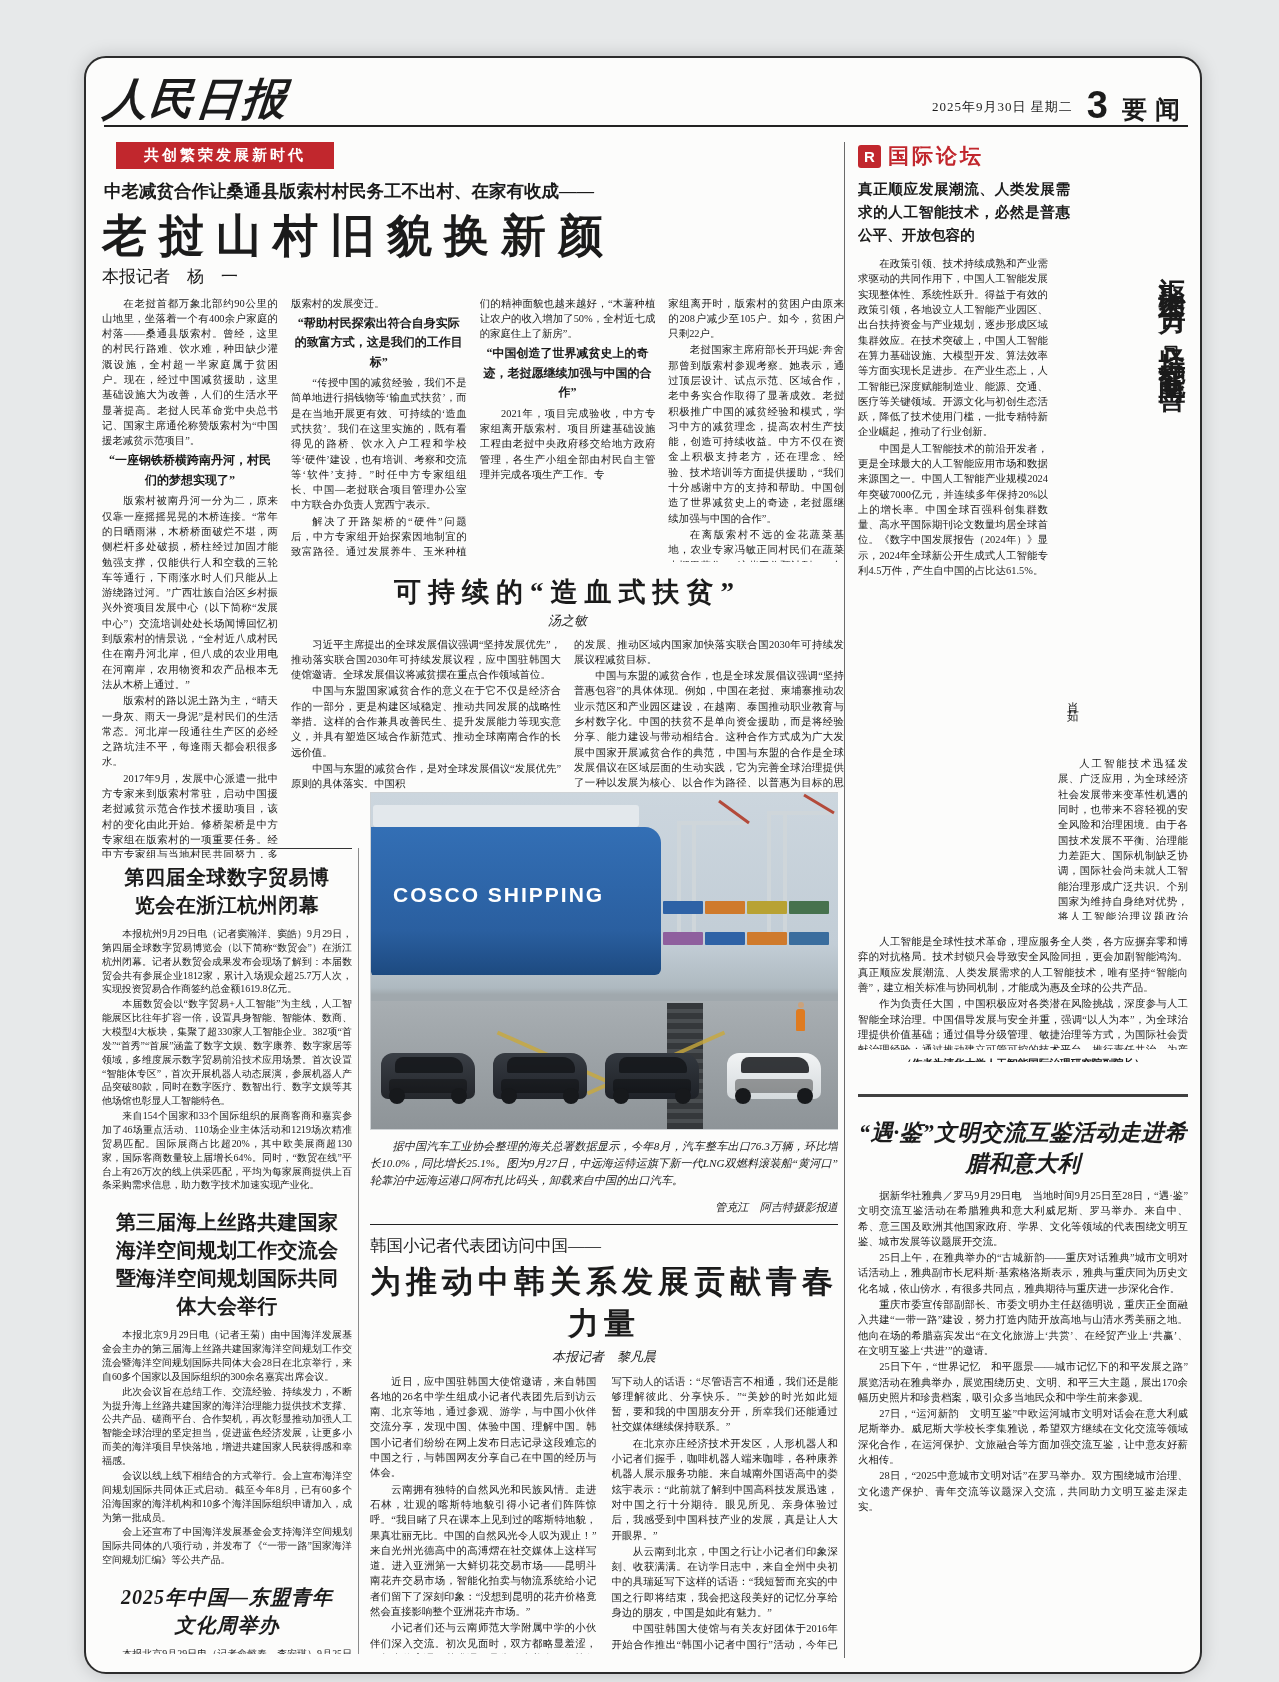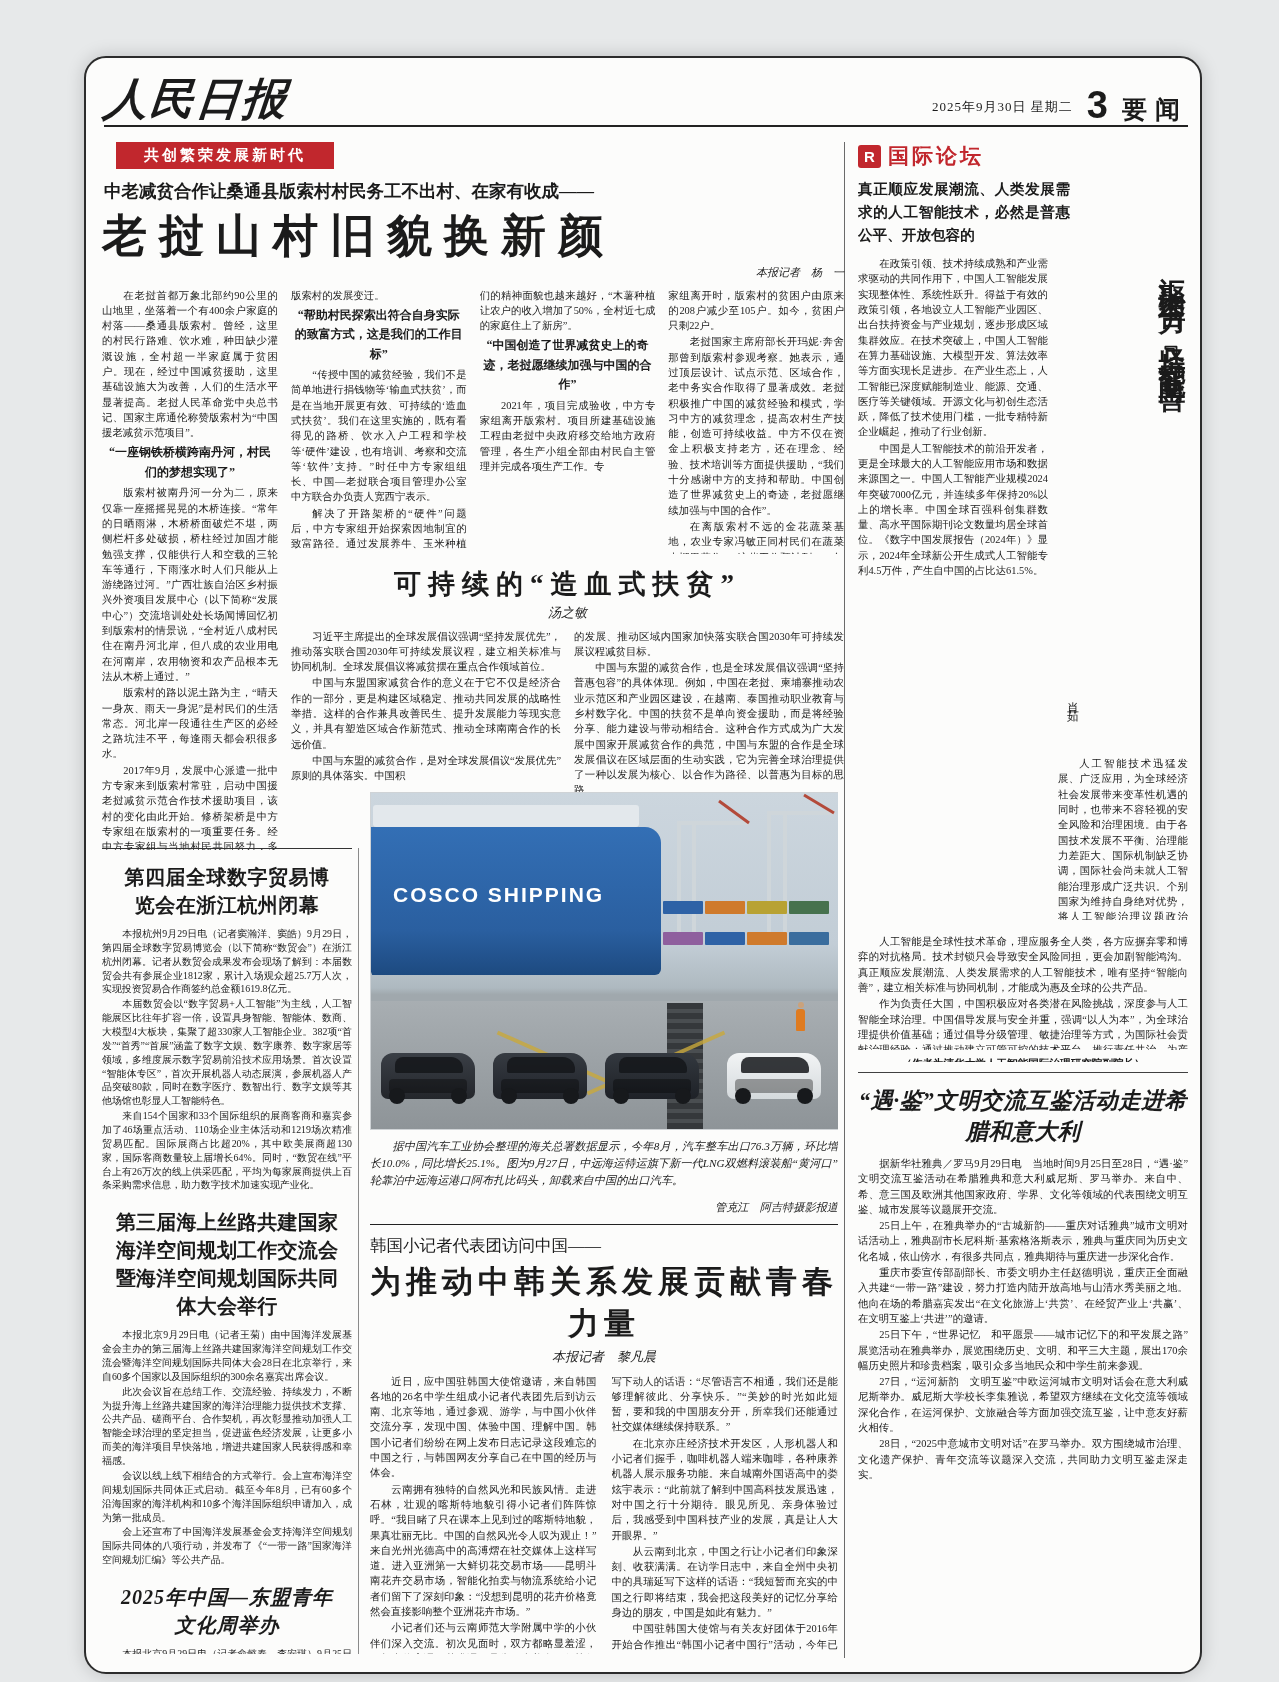--- a/index.html
+++ b/index.html
@@ -23,21 +23,21 @@
   .sp{font-size:9.9px;line-height:1.4;text-align:justify;text-indent:2.05em;margin:0 0 1px;}
   .subhead{font-weight:700;font-size:12px;line-height:1.62;text-align:center;text-indent:0;margin:3px 3px;}
   .bold{font-weight:bold;}
   
   .lead{position:absolute;left:16px;top:84px;width:742px;}
   .badge{display:inline-block;background:#c1272d;color:#fff;font-weight:bold;font-size:15px;
          padding:4px 28px;font-family:"Liberation Sans",sans-serif;letter-spacing:3px;margin-left:14px;}
   .kicker{font-size:17.5px;font-weight:bold;margin:10px 0 0 2px;}
   .lead-headline{font-size:45px;font-weight:900;text-align:left;letter-spacing:12px;
                  font-family:"Liberation Sans",sans-serif;margin:8px 0 2px;line-height:1.1;}
-  .byline{text-align:right;font-size:11px;font-style:italic;margin:4px 0 8px;}
+  .byline{text-align:left;font-size:17px;margin:4px 0 8px;}
   .cols{display:flex;gap:13px;}
   .c1{width:176px;height:562px;overflow:hidden;}
   .r3{flex:1;display:flex;flex-direction:column;}
   .r3top{display:flex;gap:13px;height:266px;overflow:hidden;}
   .tc{flex:1;overflow:hidden;}
   .subart h2{font-size:27px;font-weight:bold;text-align:center;letter-spacing:7px;margin:12px 0 2px;}
   .subauthor{text-align:center;font-style:italic;font-size:13px;margin:2px 0 7px;}
   .subcols{display:flex;gap:13px;height:198px;overflow:hidden;}
   .subcols>div{flex:1;overflow:hidden;}
   
@@ -71,22 +71,22 @@
   .caption{font-size:11.2px;font-style:italic;line-height:1.5;text-align:justify;text-indent:2em;margin-top:8px;}
   .credit{text-align:right;font-style:italic;font-size:11.2px;margin-top:1px;}
   .mrule{border-top:1.5px solid #222;margin:9px 0 10px;}
   .kicker2{font-size:16.5px;margin:0 0 4px;}
   .khead{font-size:31px;font-weight:900;font-family:"Liberation Sans",sans-serif;text-align:center;
          letter-spacing:5px;margin:2px 0 2px;}
   .kby{text-align:center;font-style:italic;font-size:13px;margin:3px 0 8px;}
   .kcols{display:flex;gap:15px;height:338px;overflow:hidden;}
   .kcols>div{flex:1;overflow:hidden;}
   
-  .yux{position:absolute;left:772px;top:1014px;width:330px;height:582px;overflow:hidden;
-       border-top:1px solid #404040;padding-top:12px;box-sizing:border-box;}
+  .yux{position:absolute;left:772px;top:1036px;width:330px;height:582px;overflow:hidden;
+       border-top:3px solid #404040;padding-top:20px;box-sizing:border-box;}
   .yhead{font-size:22.5px;font-weight:900;text-align:center;letter-spacing:.5px;margin:0 0 9px;font-style:italic;}
   
   .photo{position:relative;width:468px;height:336px;overflow:hidden;border:1px solid #cfd3d6;
          background:linear-gradient(#ccd6de 0%,#c2cdd6 45%,#aeb9c0 58%,#a0a8ad 60%);}
   .dock{position:absolute;left:0;right:0;bottom:0;height:128px;background:linear-gradient(#a8aeb2,#8e9498);}
   .groove{position:absolute;bottom:0;height:126px;width:36px;left:296px;
           background:repeating-linear-gradient(0deg,#35383b 0 6px,#4a4e51 6px 10px);}
   .ymark1,.ymark2{position:absolute;height:4px;background:#c9a93b;opacity:.8;}
   .ymark1{width:150px;bottom:64px;left:120px;transform:rotate(24deg);}
   .ymark2{width:150px;bottom:64px;left:210px;transform:rotate(-24deg);}
@@ -158,21 +158,21 @@
             <p class="p">老挝国家主席府部长开玛妮·奔舍那曾到版索村参观考察。她表示，通过顶层设计、试点示范、区域合作，老中务实合作取得了显著成效。老挝积极推广中国的减贫经验和模式，学习中方的减贫理念，提高农村生产技能，创造可持续收益。中方不仅在资金上积极支持老方，还在理念、经验、技术培训等方面提供援助，“我们十分感谢中方的支持和帮助。中国创造了世界减贫史上的奇迹，老挝愿继续加强与中国的合作”。</p>
             <p class="p">在离版索村不远的金花蔬菜基地，农业专家冯敏正同村民们在蔬菜大棚里劳作。“这些工作预计到2026年完成，我们想把金花村蔬菜特色产业做大做好，让更多当地农产品摆上消费者餐桌，让当地能够持续受益，中老减贫合作大有可为。”冯敏说。</p>
 
           </div>
         </div>
         <div class="subart">
           <h2>可持续的“造血式扶贫”</h2>
           <div class="subauthor">汤之敏</div>
           <div class="subcols">
             <div>
-              <p class="p">习近平主席提出的全球发展倡议强调“坚持发展优先”，推动落实联合国2030年可持续发展议程，建立相关标准与协同机制。全球发展倡议将减贫摆在重点合作领域首位。</p>
+              <p class="p">习近平主席提出的全球发展倡议强调“坚持发展优先”，推动落实联合国2030年可持续发展议程，应中国驻韩国大使馆邀请。全球发展倡议将减贫摆在重点合作领域首位。</p>
               <p class="p">中国与东盟国家减贫合作的意义在于它不仅是经济合作的一部分，更是构建区域稳定、推动共同发展的战略性举措。这样的合作兼具改善民生、提升发展能力等现实意义，并具有塑造区域合作新范式、推动全球南南合作的长远价值。</p>
               <p class="p">中国与东盟的减贫合作，是对全球发展倡议“发展优先”原则的具体落实。中国积</p>
             </div>
             <div>
               <p class="p cont">的发展、推动区域内国家加快落实联合国2030年可持续发展议程减贫目标。</p>
               <p class="p">中国与东盟的减贫合作，也是全球发展倡议强调“坚持普惠包容”的具体体现。例如，中国在老挝、柬埔寨推动农业示范区和产业园区建设，在越南、泰国推动职业教育与乡村数字化。中国的扶贫不是单向资金援助，而是将经验分享、能力建设与带动相结合。这种合作方式成为广大发展中国家开展减贫合作的典范，中国与东盟的合作是全球发展倡议在区域层面的生动实践，它为完善全球治理提供了一种以发展为核心、以合作为路径、以普惠为目标的思路。</p>
               <p class="p bold cont">（作者为泰国正大管理学院中国—东盟研究中心主任）</p>
             </div>
           </div>
         </div>

